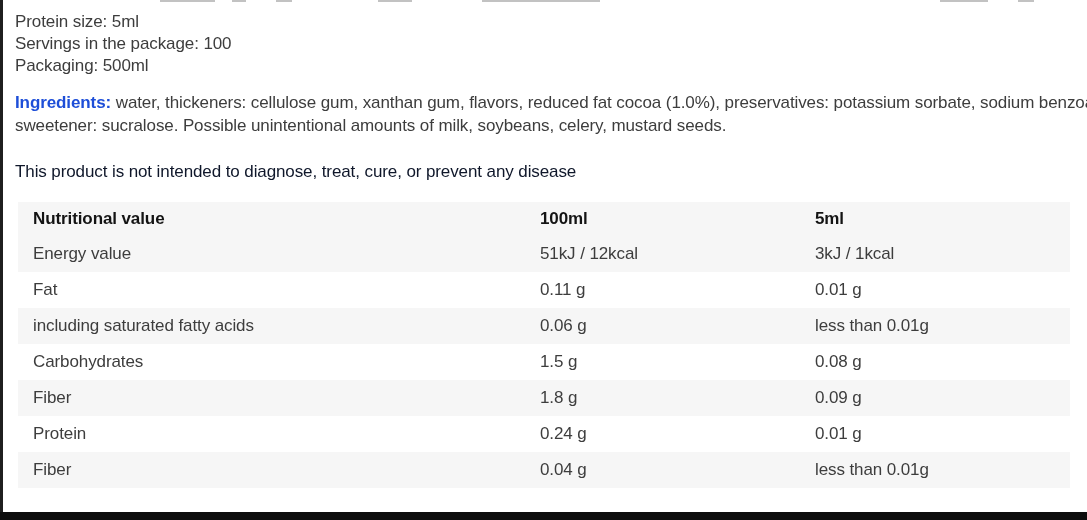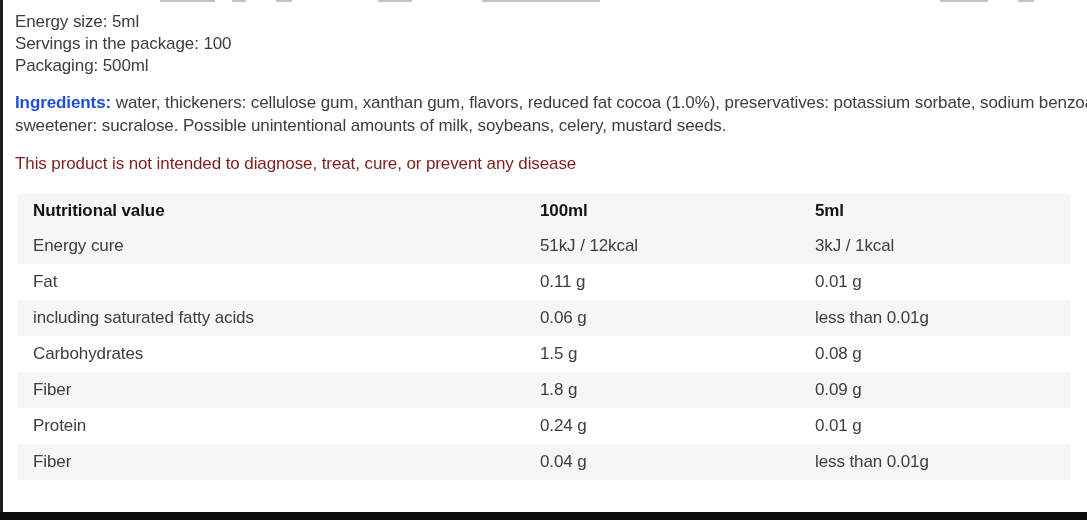--- a/index.html
+++ b/index.html
@@ -29,21 +29,21 @@
   }
   .info-line {
     font-size: 17px; line-height: 22px; color: #3d3d3d; white-space: nowrap;
   }
   .ingredients {
     margin-top: 15px; font-size: 17px; line-height: 22.5px; color: #3d3d3d;
   }
   .ingredients .line { white-space: nowrap; }
   .ingredients b { color: #1d4ed8; font-weight: bold; }
   .disclaimer {
-    margin-top: 16px; font-size: 17px; line-height: 22px; color: #7f1d1d; white-space: nowrap;
+    margin-top: 24px; font-size: 17px; line-height: 22px; color: #0f172a; white-space: nowrap;
   }
   table.nutrition {
     margin-top: 19px; margin-left: 3px;
     border-collapse: collapse; table-layout: fixed;
     width: 1052px;
     font-size: 17px; color: #3d3d3d;
   }
   table.nutrition thead th {
     background: #f6f6f6;
     font-weight: bold; color: #141414;
@@ -69,21 +69,21 @@
   <span style="left:232px; width:14px;"></span>
   <span style="left:276px; width:16px;"></span>
   <span style="left:378px; width:34px;"></span>
   <span style="left:482px; width:118px;"></span>
   <span style="left:940px; width:48px;"></span>
   <span style="left:1018px; width:16px;"></span>
 </div>
 
 <div class="content">
 
-  <div class="info-line">Energy size: 5ml</div>
+  <div class="info-line">Protein size: 5ml</div>
   <div class="info-line">Servings in the package: 100</div>
   <div class="info-line">Packaging: 500ml</div>
 
   <div class="ingredients">
     <div class="line"><b>Ingredients:</b><span> water, thickeners: cellulose gum, xanthan gum, flavors, reduced fat cocoa (1.0%), preservatives: potassium sorbate, sodium benzoate,</span></div>
     <div class="line">sweetener: sucralose. Possible unintentional amounts of milk, soybeans, celery, mustard seeds.</div>
   </div>
 
   <div class="disclaimer">This product is not intended to diagnose, treat, cure, or prevent any disease</div>
 
@@ -95,21 +95,21 @@
     </colgroup>
     <thead>
       <tr>
         <th class="c1">Nutritional value</th>
         <th class="c2">100ml</th>
         <th class="c3">5ml</th>
       </tr>
     </thead>
     <tbody>
       <tr>
-        <td class="c1">Energy cure</td>
+        <td class="c1">Energy value</td>
         <td class="c2">51kJ / 12kcal</td>
         <td class="c3">3kJ / 1kcal</td>
       </tr>
       <tr>
         <td class="c1">Fat</td>
         <td class="c2">0.11 g</td>
         <td class="c3">0.01 g</td>
       </tr>
       <tr>
         <td class="c1">including saturated fatty acids</td>

